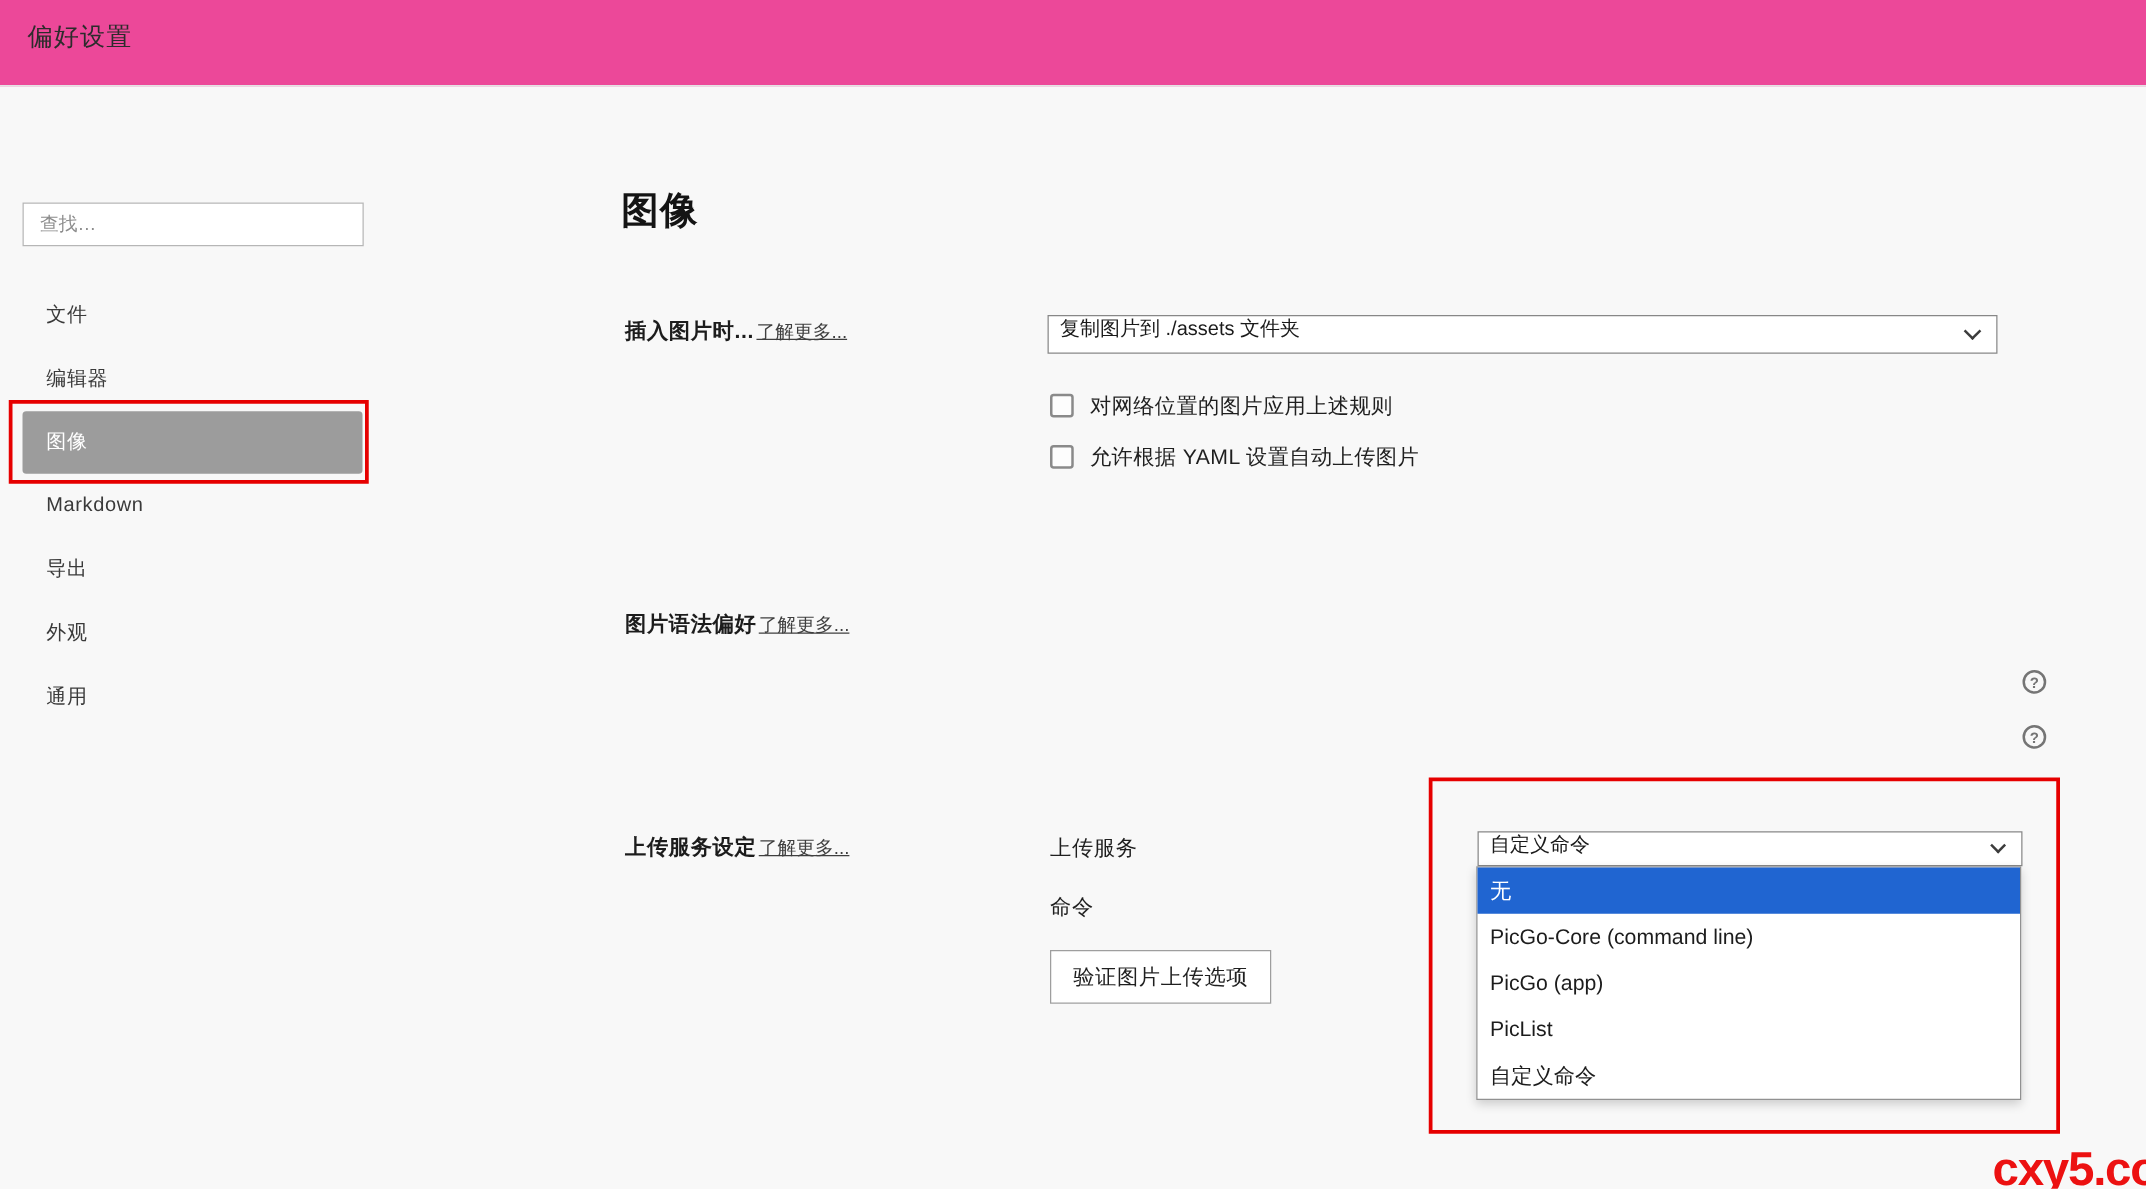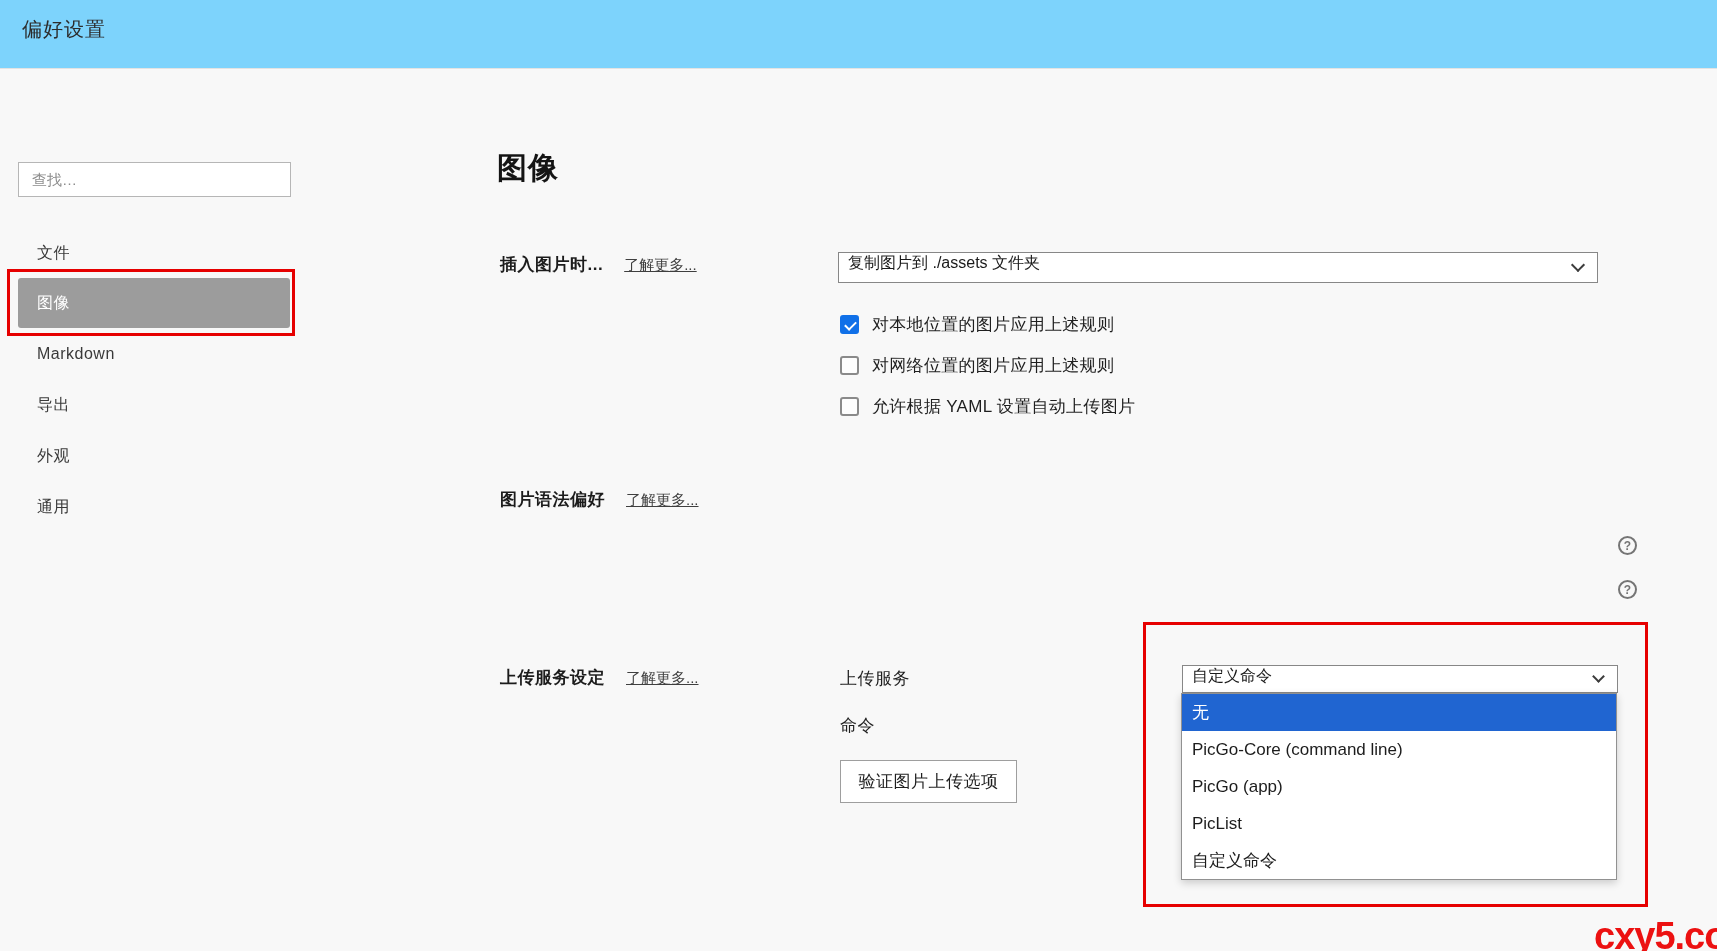--- a/index.html
+++ b/index.html
@@ -1,35 +1,35 @@
 <!DOCTYPE html>
 <html><head>
 <meta charset="utf-8">
 <style>
   * { margin:0; padding:0; box-sizing:border-box; }
   html,body { width:1717px; height:951px; }
   body { font-family:"Liberation Sans", sans-serif; background:#f8f8f8; overflow:hidden; }
   #app { position:relative; width:1717px; height:951px; }
 
   
-  .header { position:absolute; left:0; top:0; width:1717px; height:69px; background:#7dd3fc; border-bottom:1px solid #e3e3e3; }
+  .header { position:absolute; left:0; top:0; width:1717px; height:69px; background:#ec4899; border-bottom:1px solid #e3e3e3; }
   .header-title { position:absolute; left:22px; top:16px; font-size:20px; color:#2c2c2c; font-weight:400; letter-spacing:1px; }
 
   
   .search-input { position:absolute; left:18px; top:162px; width:273px; height:35px; border:1px solid #b6b6b6; background:#fff; font-size:15px; color:#15803d; padding:0 13px; outline:none; font-family:"Liberation Sans", sans-serif; }
   .search-input::placeholder { color:#8c8c8c; }
   .nav { position:absolute; left:18px; top:227px; width:272px; }
   .nav-item { height:51px; line-height:51px; padding-left:19px; font-size:16px; color:#3a3a3a; cursor:default; letter-spacing:0.5px; }
   .nav-item.selected { position:relative; background:#9c9c9c; color:#ffffff; border-radius:3px; height:50px; line-height:50px; }
   .nav-item.selected::after { content:""; position:absolute; left:-11px; right:-5px; top:-9px; bottom:-8px; border:3px solid #e60000; pointer-events:none; }
 
   
   .page-title { position:absolute; left:497px; top:148px; font-size:30px; font-weight:bold; color:#141414; letter-spacing:1px; }
 
-  .section-label-row { position:absolute; display:flex; align-items:baseline; gap:21px; }
+  .section-label-row { position:absolute; display:flex; align-items:baseline; gap:2px; }
   .section-label { font-size:17px; font-weight:bold; color:#1c1c1c; letter-spacing:0.5px; }
   .learn-more { font-size:15px; color:#3f3f3f; text-decoration:underline; cursor:pointer; }
 
   
   .selectbox { position:absolute; background:#ffffff; border:1px solid #878787; font-size:16px; color:#1a1a1a; display:flex; align-items:flex-start; padding:0 30px 0 9px; cursor:default; }
   .chevron { position:absolute; right:14px; top:50%; width:10px; height:10px; margin-top:-8px; border-right:2px solid #3c3c3c; border-bottom:2px solid #3c3c3c; transform:rotate(45deg); }
 
   
   .check-col { position:absolute; }
   .check-row { display:flex; align-items:center; height:24px; margin-bottom:17px; }
@@ -60,42 +60,39 @@
 
 <div id="app">
 
   <div class="header">
     <div class="header-title">偏好设置</div>
   </div>
 
   <input class="search-input" type="text" placeholder="查找…" style="">
   <div class="nav">
     <div class="nav-item">文件</div>
+    <div class="nav-item">编辑器</div>
     <div class="nav-item selected">图像</div>
     <div class="nav-item">Markdown</div>
     <div class="nav-item">导出</div>
     <div class="nav-item">外观</div>
     <div class="nav-item">通用</div>
   </div>
 
   <div class="page-title">图像</div>
 
   <div class="section-label-row" style="left:500px; top:253px;">
     <span class="section-label">插入图片时...</span>
     <span class="learn-more">了解更多...</span>
   </div>
   <div class="selectbox" style="left:838px; top:252px; width:760px; height:31px;">
     <span>复制图片到 ./assets 文件夹</span>
     <span class="chevron"></span>
   </div>
   <div class="check-col" style="left:840px; top:312px;">
-    <div class="check-row">
-      <span class="checkbox checked"></span>
-      <span class="check-label">对本地位置的图片应用上述规则</span>
-    </div>
     <div class="check-row">
       <span class="checkbox unchecked"></span>
       <span class="check-label">对网络位置的图片应用上述规则</span>
     </div>
     <div class="check-row">
       <span class="checkbox unchecked"></span>
       <span class="check-label">允许根据 YAML 设置自动上传图片</span>
     </div>
   </div>
 

